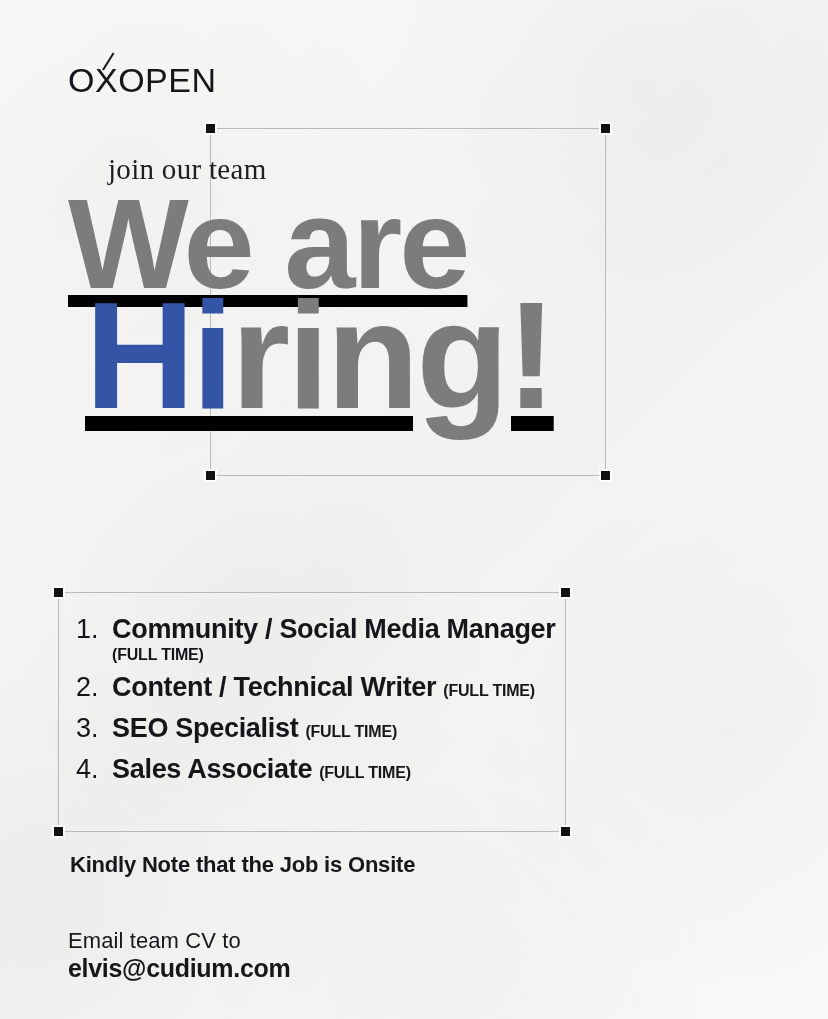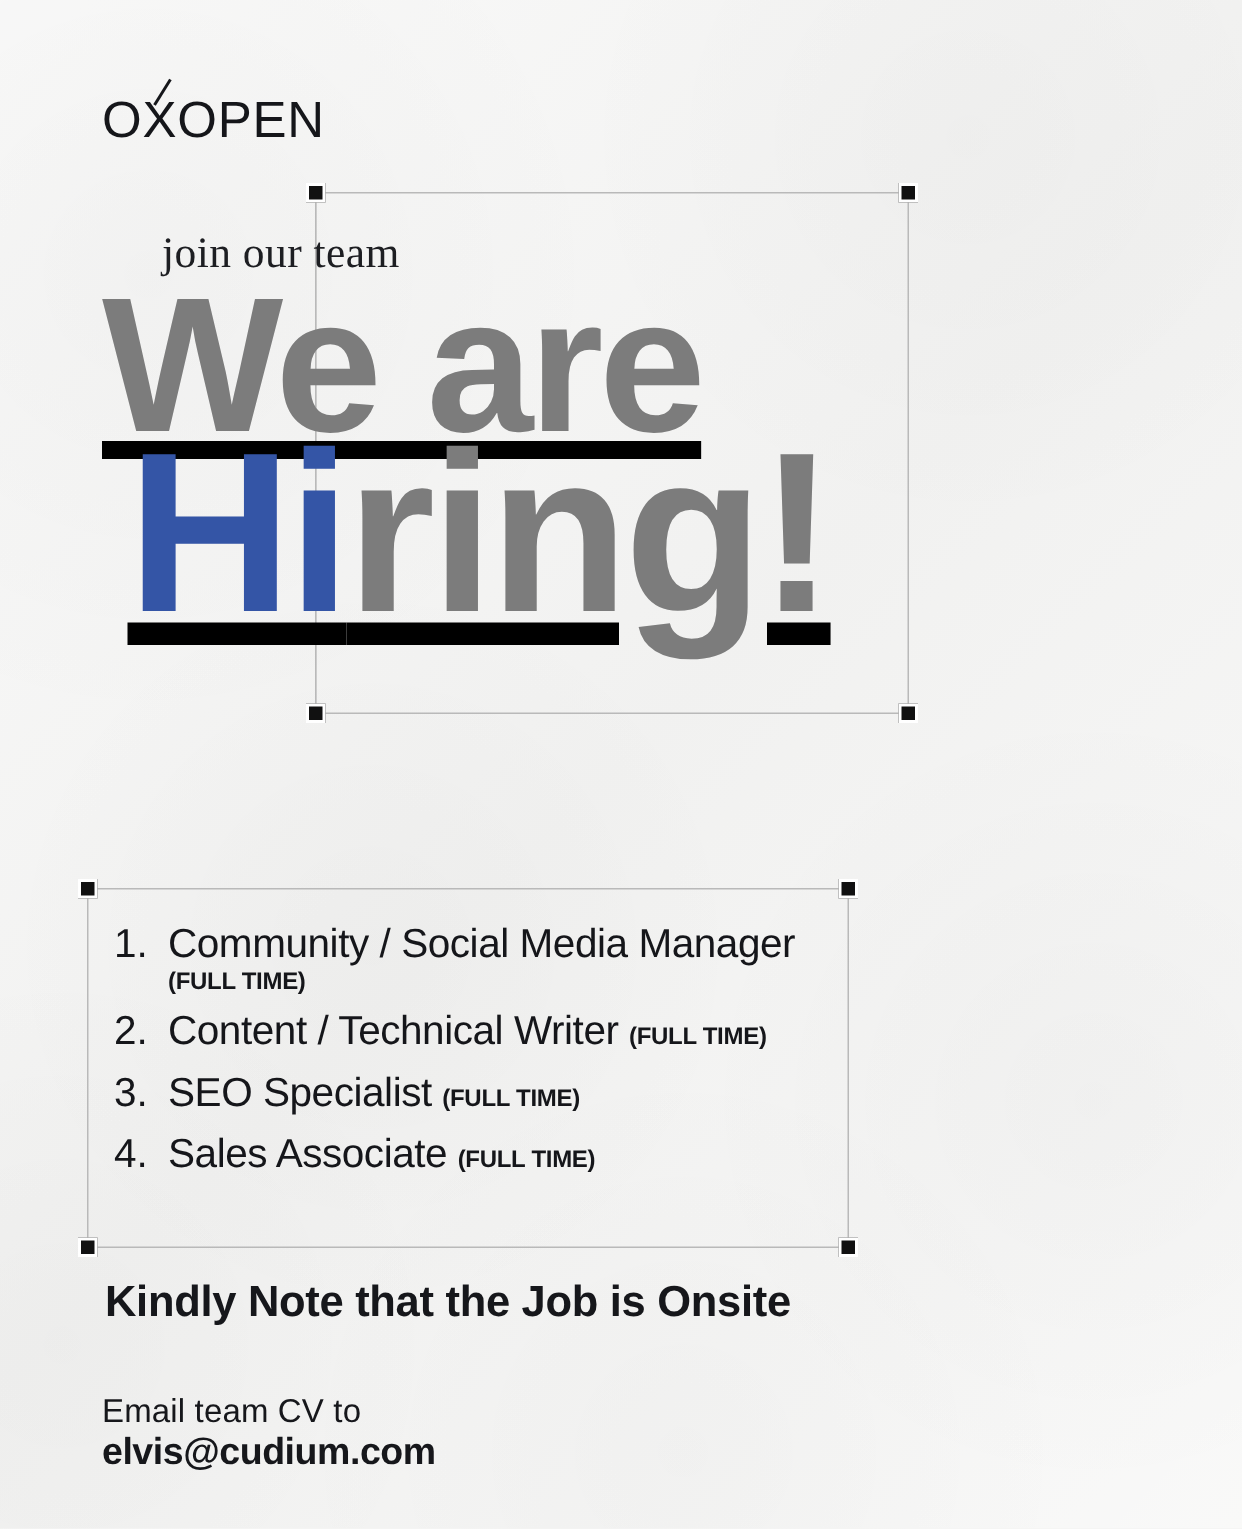--- a/index.html
+++ b/index.html
@@ -162,41 +162,41 @@
     white-space: nowrap;
   }
   .position-num {
     font-size: 27px;
     font-weight: 400;
     width: 36px;
     flex: none;
   }
   .position-title {
     font-size: 27px;
-    font-weight: 400;
+    font-weight: 700;
     letter-spacing: -0.3px;
   }
   .position-type {
     font-size: 16px;
     font-weight: 600;
     letter-spacing: -0.2px;
     margin-left: 7px;
   }
   .position-type.below {
     display: block;
     margin-left: 0;
     margin-top: 1px;
   }
   .pos-stack { display: block; }
 
   #onsite-note {
     position: absolute;
     left: 70px;
     top: 852px;
-    font-size: 29px;
+    font-size: 22px;
     font-weight: 700;
     color: #16171b;
     letter-spacing: -0.2px;
     font-family: "Liberation Sans", sans-serif;
   }
 
   #contact {
     position: absolute;
     left: 68px;
     top: 928px;

